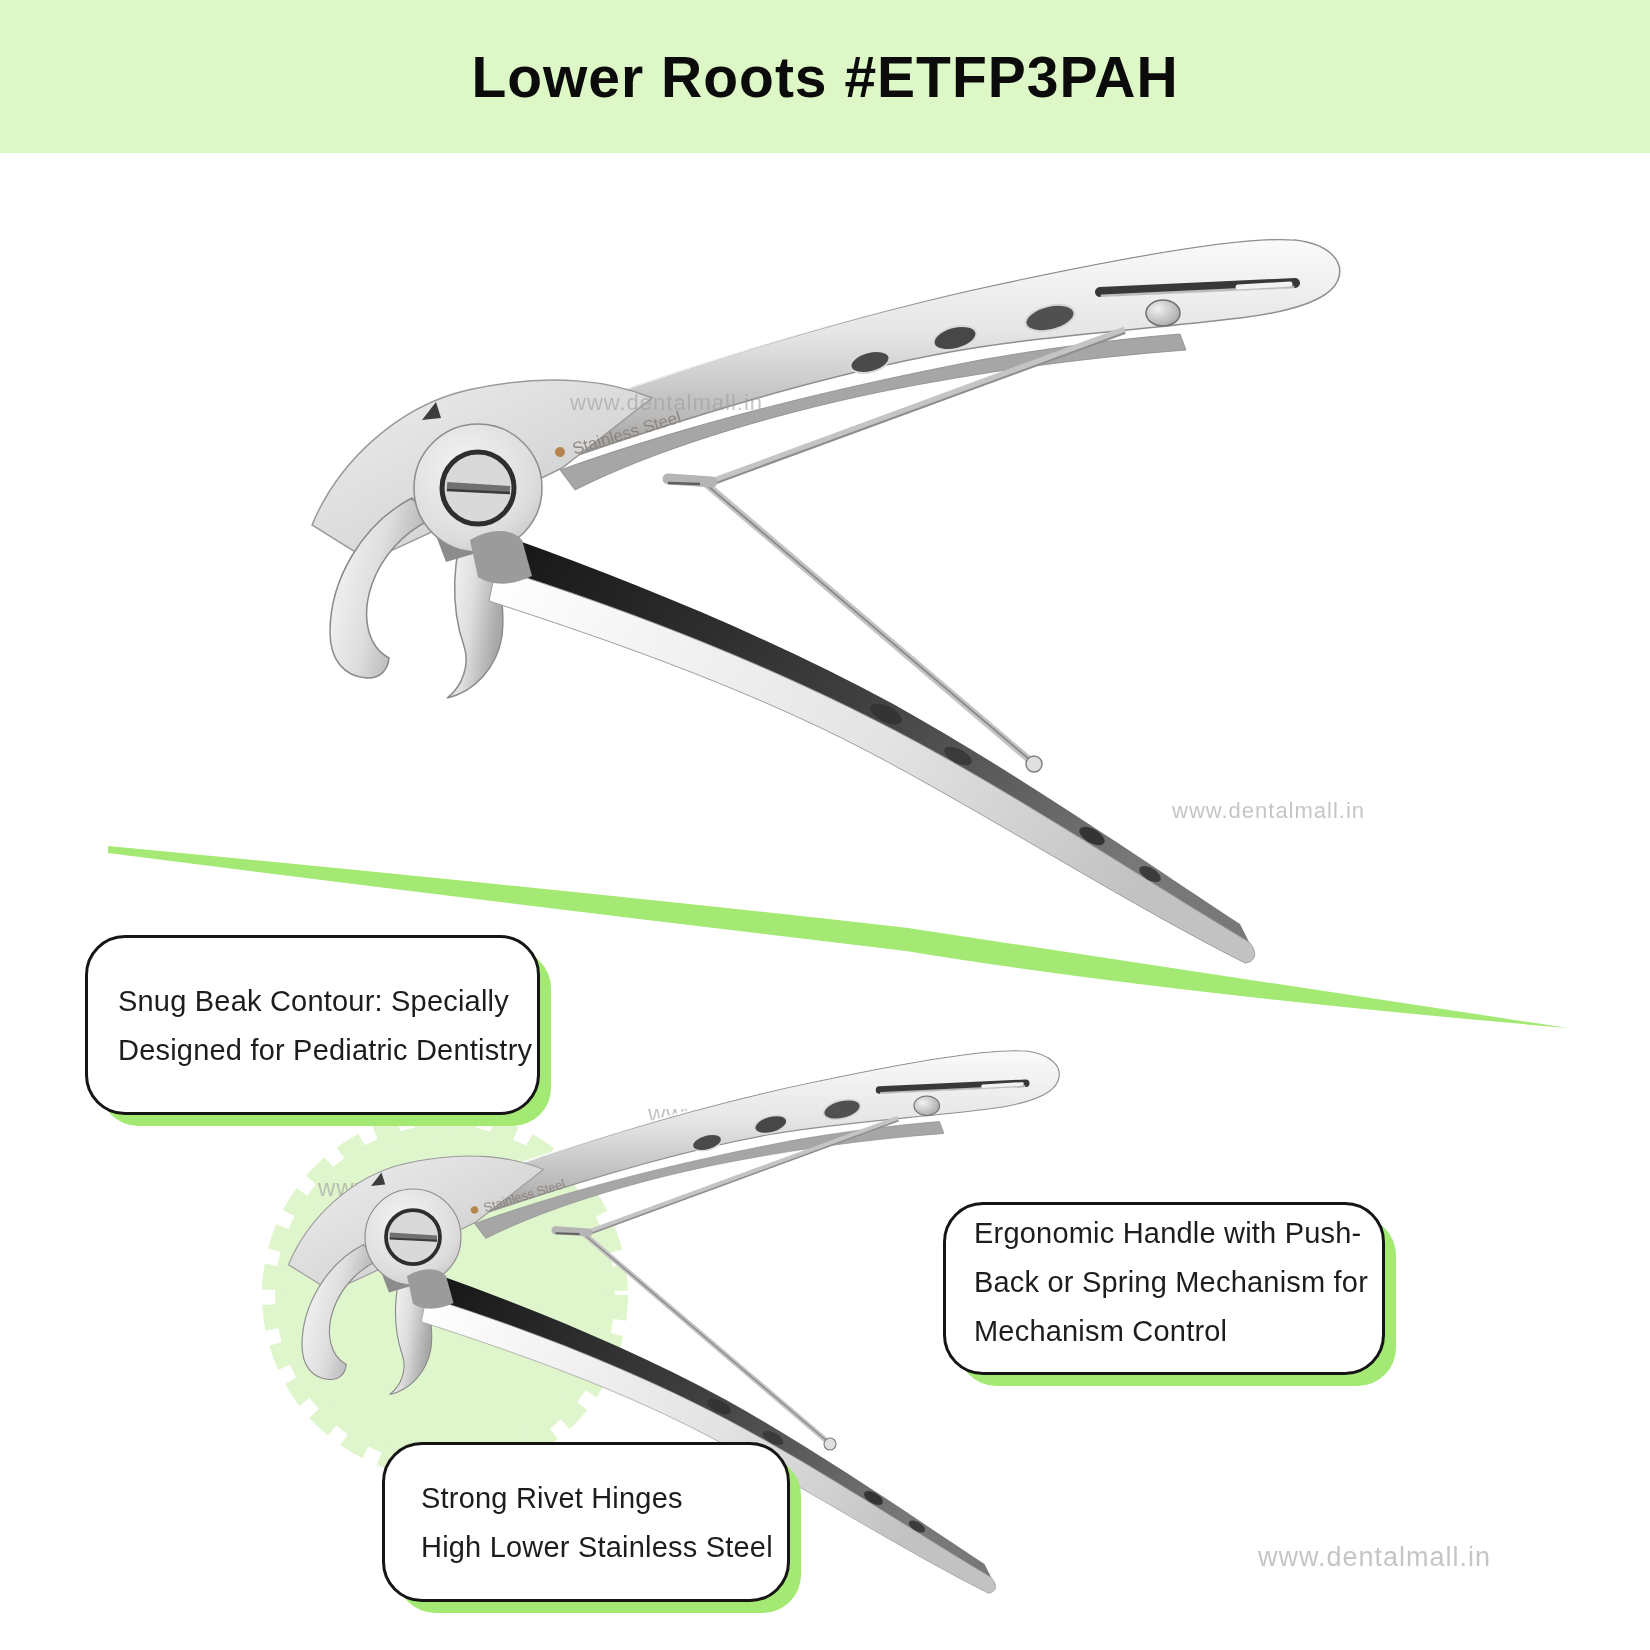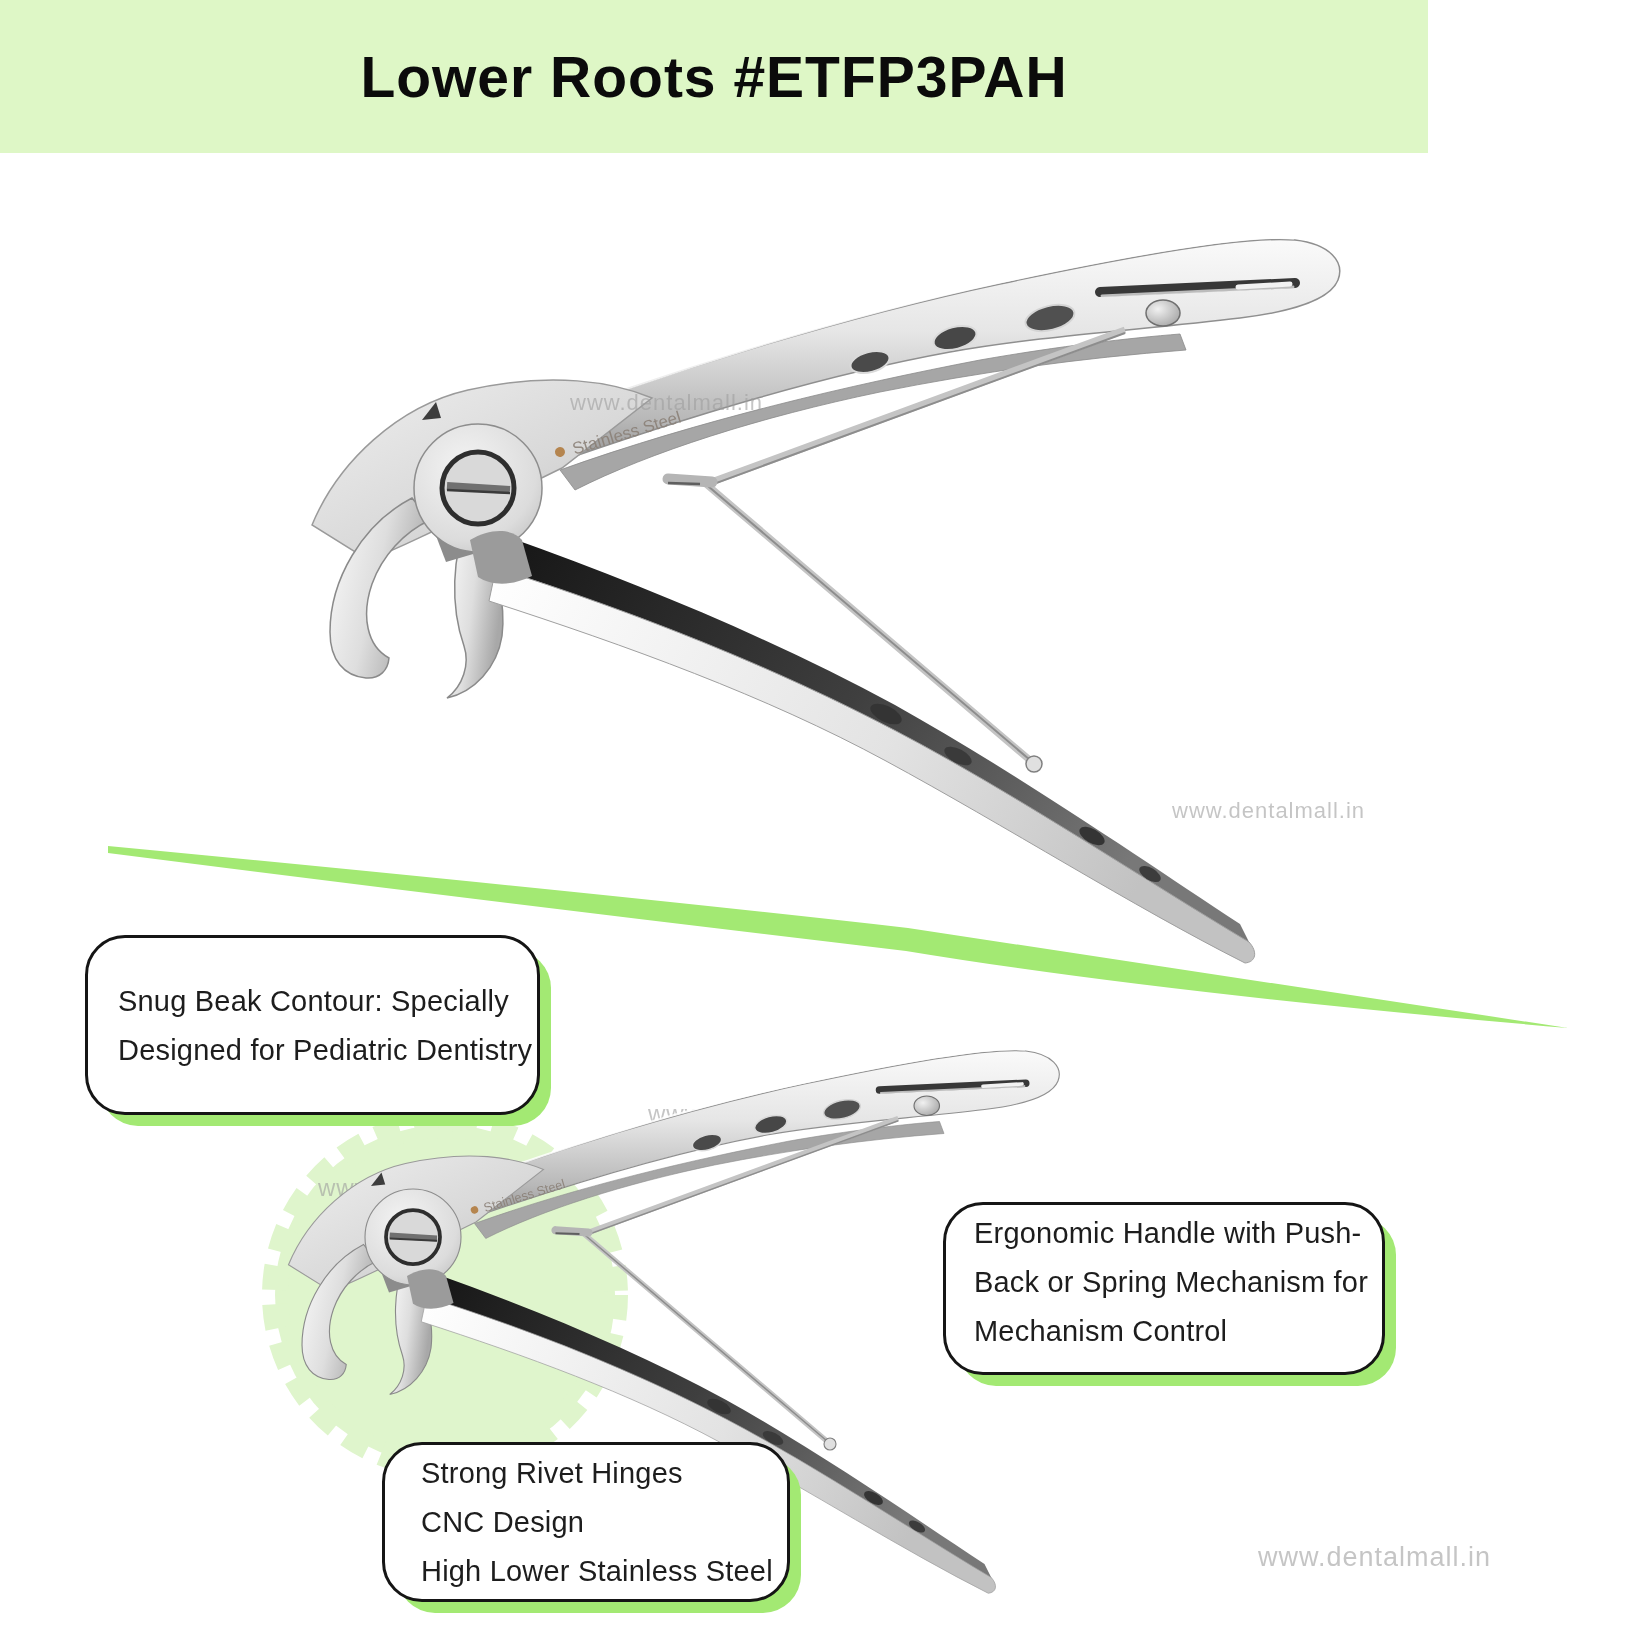--- a/index.html
+++ b/index.html
@@ -2,21 +2,21 @@
 <html><head>
 <meta charset="utf-8">
 <style>
   html,body { margin:0; padding:0; background:#ffffff; }
   #canvas {
     position:relative; width:1650px; height:1650px; overflow:hidden;
     background:#ffffff; font-family:"Liberation Sans", sans-serif;
   }
   #scene { position:absolute; left:0; top:0; }
   .header {
-    position:absolute; left:0; top:0; width:1428px; height:153px;
+    position:absolute; left:0; top:0; width:1650px; height:153px;
     background:#def7c6; display:flex; align-items:center; justify-content:center;
   }
   .title {
     font-size:57px; font-weight:bold; letter-spacing:1px; color:#0b0b0b;
   }
   .callout {
     position:absolute; background:#ffffff; border:3px solid #151515;
     border-radius:40px; box-shadow:13px 13px 0 -2px #a3e973;
     display:flex; flex-direction:column; justify-content:center;
     font-size:29px; line-height:38px; letter-spacing:.2px; color:#1d1d1d;
@@ -151,17 +151,16 @@
   </div>
 
   <div class="callout" id="callout-ergo">
     <div class="line">Ergonomic Handle with Push-</div>
     <div class="line">Back or Spring Mechanism for</div>
     <div class="line">Mechanism Control</div>
   </div>
 
   <div class="callout" id="callout-build">
     <div class="line">Strong Rivet Hinges</div>
-    <div class="line">CNC Design</div>
     <div class="line">High Lower Stainless Steel</div>
   </div>
 
 </div>
 
 </body></html>

